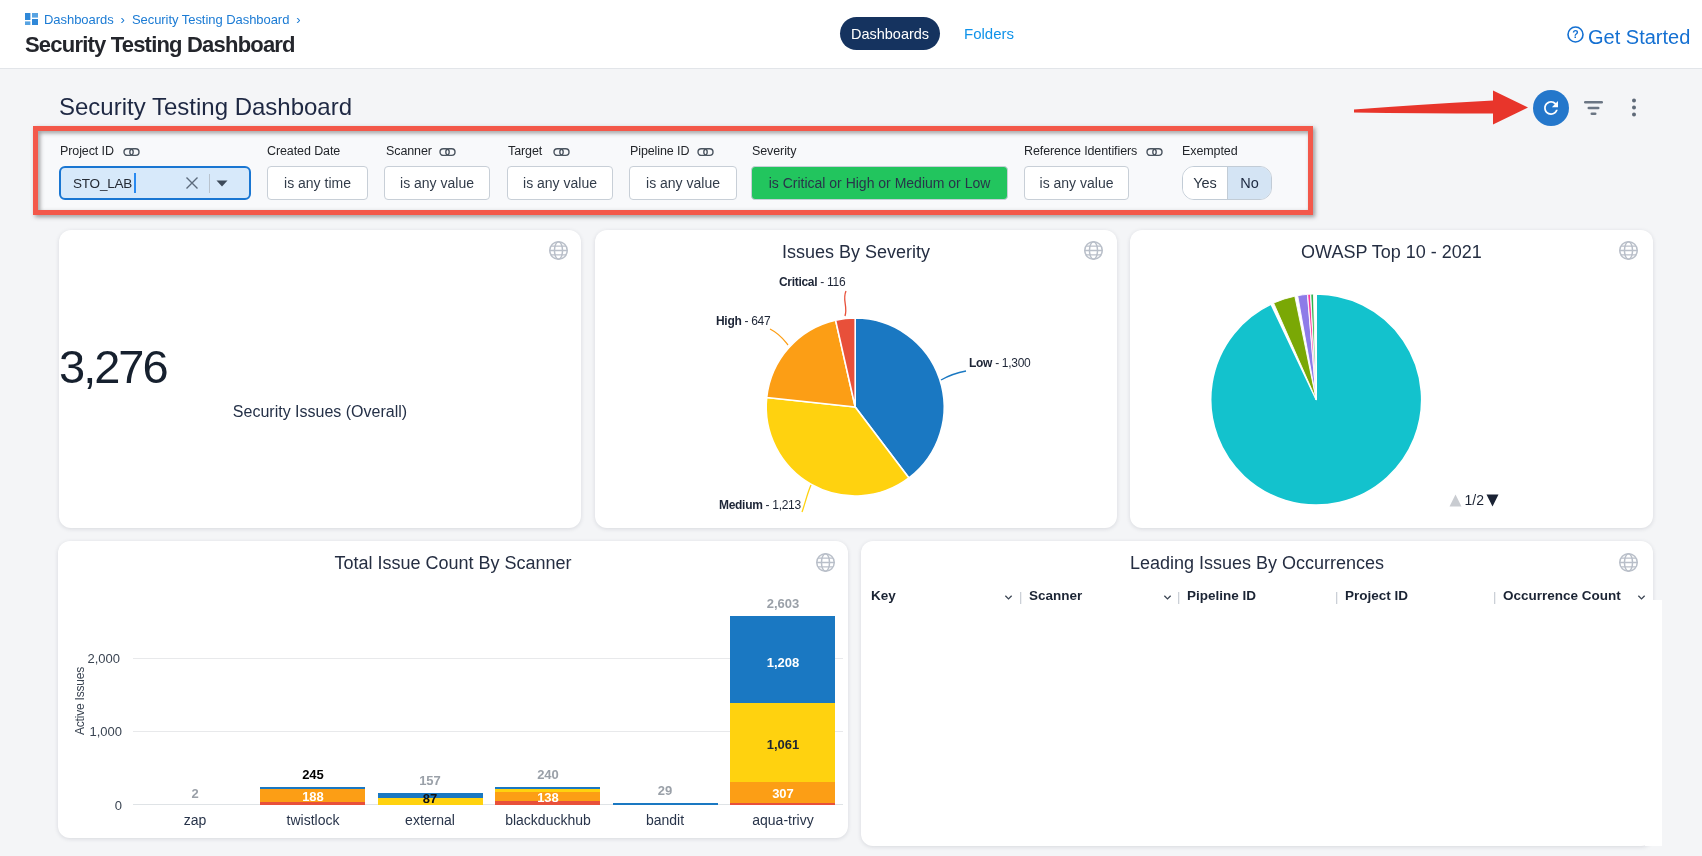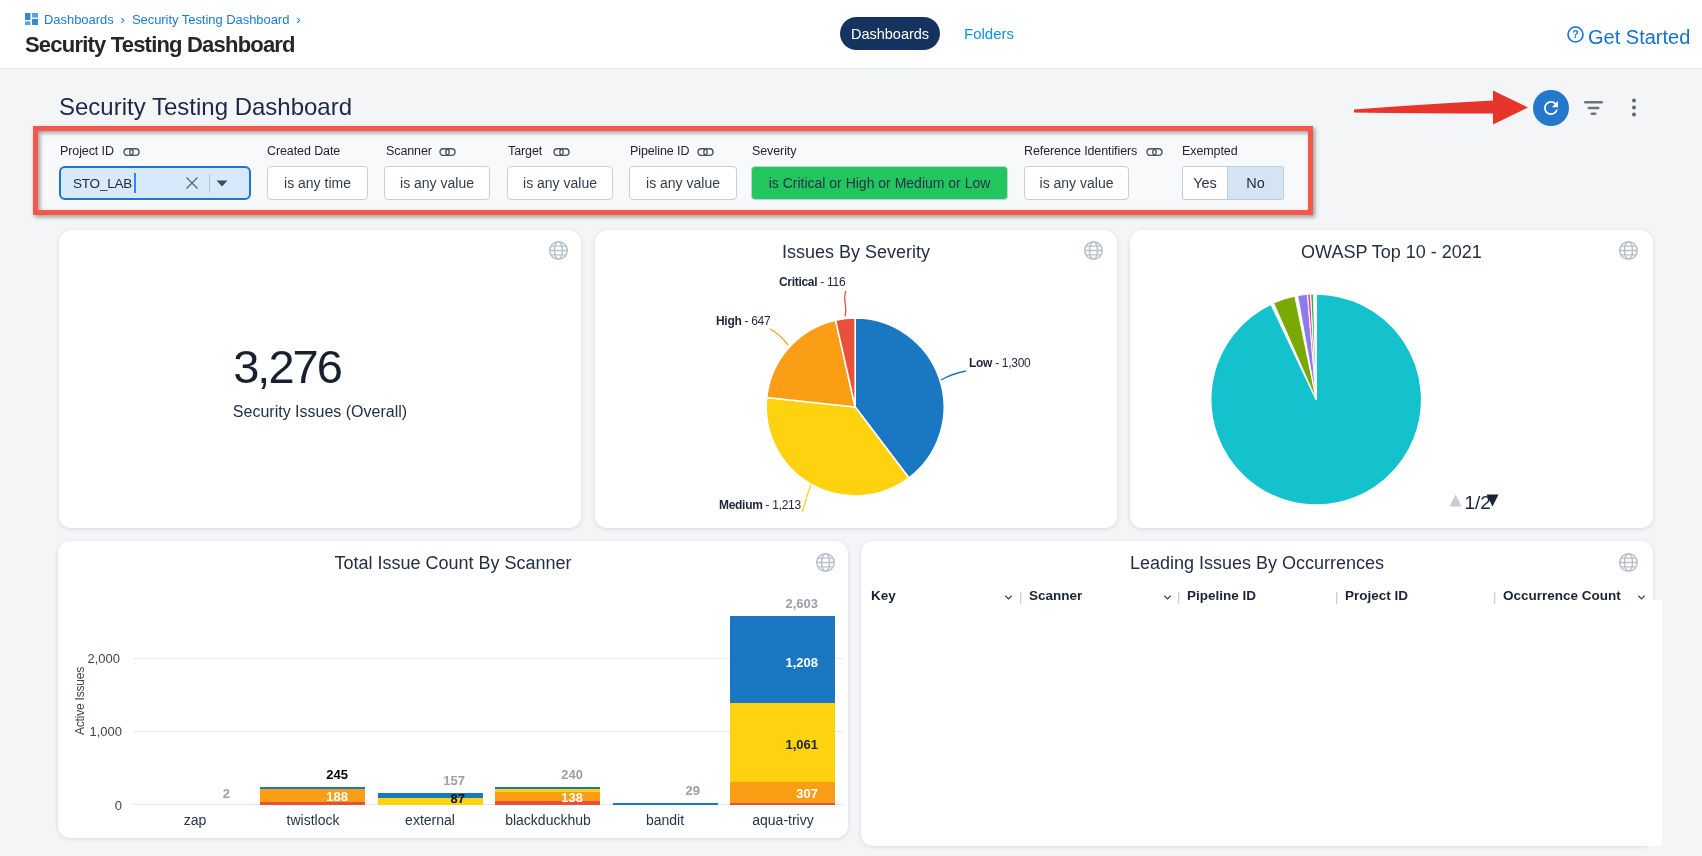--- a/index.html
+++ b/index.html
@@ -20,28 +20,28 @@
 .filterbg{position:absolute;left:38px;top:131px;width:1270px;height:79px;background:#f8f9fb}
 .flabel{position:absolute;top:144px;font-size:12.5px;letter-spacing:-0.1px;font-weight:500;color:#23262b}
 .fbox{position:absolute;top:166px;height:34px;background:#fff;border:1.4px solid #c8cfd7;border-radius:4px;font-size:14px;color:#323c4a;display:flex;align-items:center;justify-content:center}
 .fbox.blue{background:#22c55e;color:#28344a}
 .chain{position:absolute;top:146px}
 
 .tile{position:absolute;background:#fff;border-radius:12px;box-shadow:0 1px 4px rgba(40,50,70,.14)}
 .ttitle{position:absolute;width:100%;text-align:center;font-size:18px;color:#252e42}
 .globe{position:absolute}
 
-.bignum{position:absolute;left:0;width:456px;text-align:center;letter-spacing:-2px;font-size:47px;color:#16202e}
+.bignum{position:absolute;left:0;width:456px;text-align:left;letter-spacing:-2px;font-size:47px;color:#16202e}
 .bignum-sub{position:absolute;left:0;width:522px;text-align:center;top:173px;font-size:16px;color:#243047}
 
 .plab{position:absolute;font-size:12px;letter-spacing:-0.3px;color:#1d2536;white-space:nowrap}
 .plab b{font-weight:700}
 
 .bar{position:absolute}
-.blab{position:absolute;font-size:13px;font-weight:700;text-align:right;width:70px;margin-left:-35px}
+.blab{position:absolute;font-size:13px;font-weight:700;text-align:center;width:70px;margin-left:-35px}
 .xlab{position:absolute;top:812px;font-size:14px;color:#28344a;text-align:center;width:120px;margin-left:-60px}
 .ylab{position:absolute;font-size:13px;color:#3a4452;text-align:right;width:40px}
 .grid{position:absolute;height:1px;background:#e8e9eb}
 
 .thead{position:absolute;top:588px;font-size:13.5px;font-weight:700;color:#1b2434}
 .tsep{position:absolute;top:589px;font-size:13px;color:#c3c9d1}
 .chev{position:absolute;top:593px;width:9px;height:9px}
 </style></head>
 <body>
 
@@ -107,21 +107,21 @@
  <svg class="abs" style="left:155px;top:12px" width="12" height="7" viewBox="0 0 12 7">
       <path d="M0.5 0.5 L11.5 0.5 L6 6.5 Z" fill="#3d4a59"></path>
     </svg>
 </div>
 <div class="fbox" style="left:267px;width:101px">is any time</div>
 <div class="fbox" style="left:384px;width:106px">is any value</div>
 <div class="fbox" style="left:507px;width:106px">is any value</div>
 <div class="fbox" style="left:629px;width:108px">is any value</div>
 <div class="fbox blue" style="left:751px;width:257px">is Critical or High or Medium or Low</div>
 <div class="fbox" style="left:1024px;width:105px">is any value</div>
-<div class="abs" style="left:1182px;top:166px;width:102px;height:34px;border:1.4px solid #c2ccd6;border-radius:2px;overflow:hidden;display:flex">
+<div class="abs" style="left:1182px;top:166px;width:90px;height:34px;border:1.4px solid #c2ccd6;border-radius:12px;overflow:hidden;display:flex">
  <div style="width:45px;background:#fff;display:flex;align-items:center;justify-content:center;font-size:14.5px;color:#2a3442;border-right:1.4px solid #c2ccd6">Yes</div>
  <div style="flex:1;background:#d4e4f4;display:flex;align-items:center;justify-content:center;font-size:14.5px;color:#1d2940;font-weight:500">No</div>
 </div>
 
 <div class="tile" style="left:59px;top:230px;width:522px;height:298px">
  <div class="bignum" style="top:109px;font-size:47px">3,276</div>
  <div class="bignum-sub">Security Issues (Overall)</div>
 </div>
 <div class="tile" style="left:595px;top:230px;width:522px;height:298px">
  <div class="ttitle" style="top:12px">Issues By Severity</div>
@@ -161,21 +161,21 @@
     <g stroke="#fff" stroke-width="0.9" stroke-linejoin="round">
  <path d="M1316.2 399.5 L1273.63 302.97 A105.5 105.5 0 0 1 1294.81 296.19 Z" fill="#7aa805"></path>
  <path d="M1316.2 399.5 L1297.70 295.63 A105.5 105.5 0 0 1 1307.37 294.37 Z" fill="#8d7ce8"></path>
  <path d="M1316.2 399.5 L1307.65 294.35 A105.5 105.5 0 0 1 1310.49 294.15 Z" fill="#fb3a9f"></path>
  <path d="M1316.2 399.5 L1310.77 294.14 A105.5 105.5 0 0 1 1313.44 294.04 Z" fill="#2eb34d"></path>
  </g>
 </svg>
 <svg class="abs" style="left:1449px;top:494px" width="13" height="13" viewBox="0 0 13 13">
     <path d="M6.5 0.5 L12.5 12.5 L0.5 12.5 Z" fill="#c9ccd1"></path>
   </svg>
-<div class="abs" style="left:1464.5px;top:492px;font-size:19px;color:#1c2434">1/2</div>
+<div class="abs" style="left:1464.5px;top:492px;font-size:14px;color:#1c2434">1/2</div>
 <svg class="abs" style="left:1485.5px;top:494px" width="13" height="13" viewBox="0 0 13 13">
     <path d="M0.5 0.5 L12.5 0.5 L6.5 12.5 Z" fill="#1a2234"></path>
   </svg>
 
 <div class="abs" style="left:38px;top:694px;font-size:12px;letter-spacing:-0.2px;color:#3a4452;transform:rotate(-90deg);transform-origin:center;width:84px;text-align:center">Active Issues</div>
 <div class="ylab" style="left:80px;top:651px">2,000</div>
 <div class="ylab" style="left:82px;top:724px">1,000</div>
 <div class="ylab" style="left:82px;top:798px">0</div>
 <div class="grid" style="left:133px;top:658px;width:710px"></div>
 <div class="grid" style="left:133px;top:731px;width:710px"></div>

